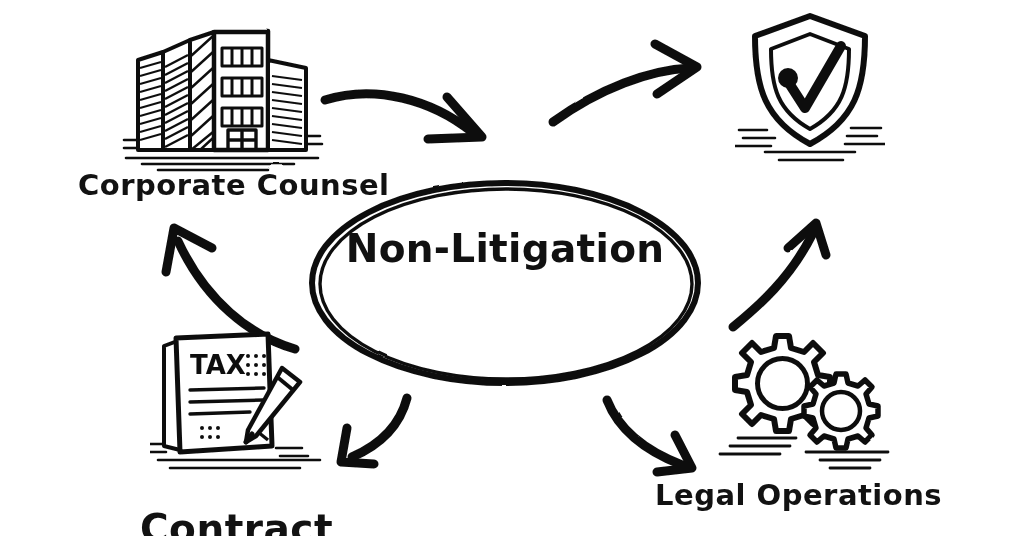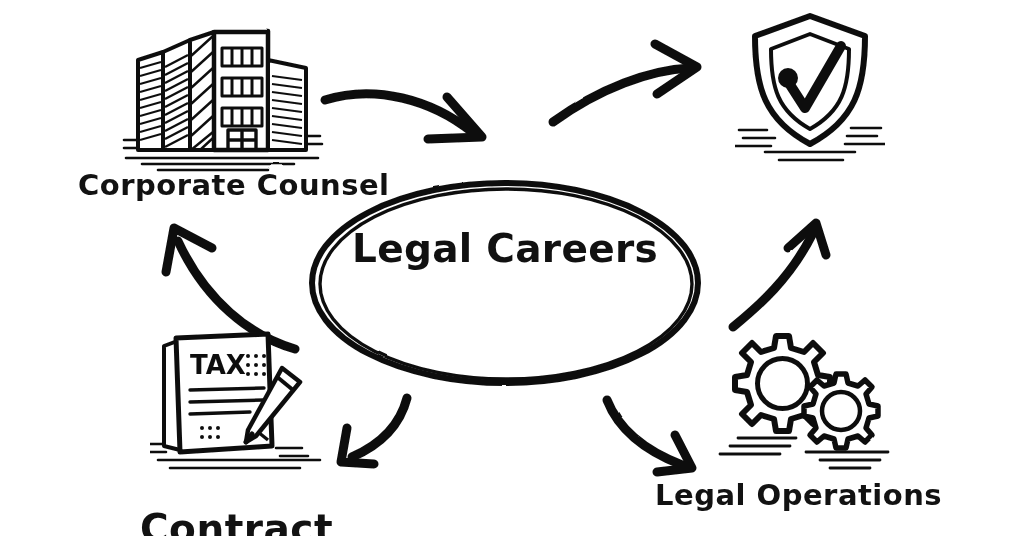--- a/index.html
+++ b/index.html
@@ -252,21 +252,21 @@
       </g>
 
       <g stroke-width="2.8" stroke-linecap="round">
         <path d="M28 108 L86 108 M20 116 L80 116 M10 124 L70 124"></path>
         <path d="M96 122 L178 122 M110 130 L170 130 M120 138 L160 138"></path>
       </g>
     </g>
   </svg>
 
   <div class="center-text">
-    <span class="line2">Legal Careers</span>
+    <span>Non-Litigation</span>
   </div>
 
   <div class="label node-label-corporate">Corporate Counsel</div>
 
 
   <div class="label node-label-contract">Contract</div>
 
   <div class="label node-label-legalops">Legal Operations</div>
 
 </div>

